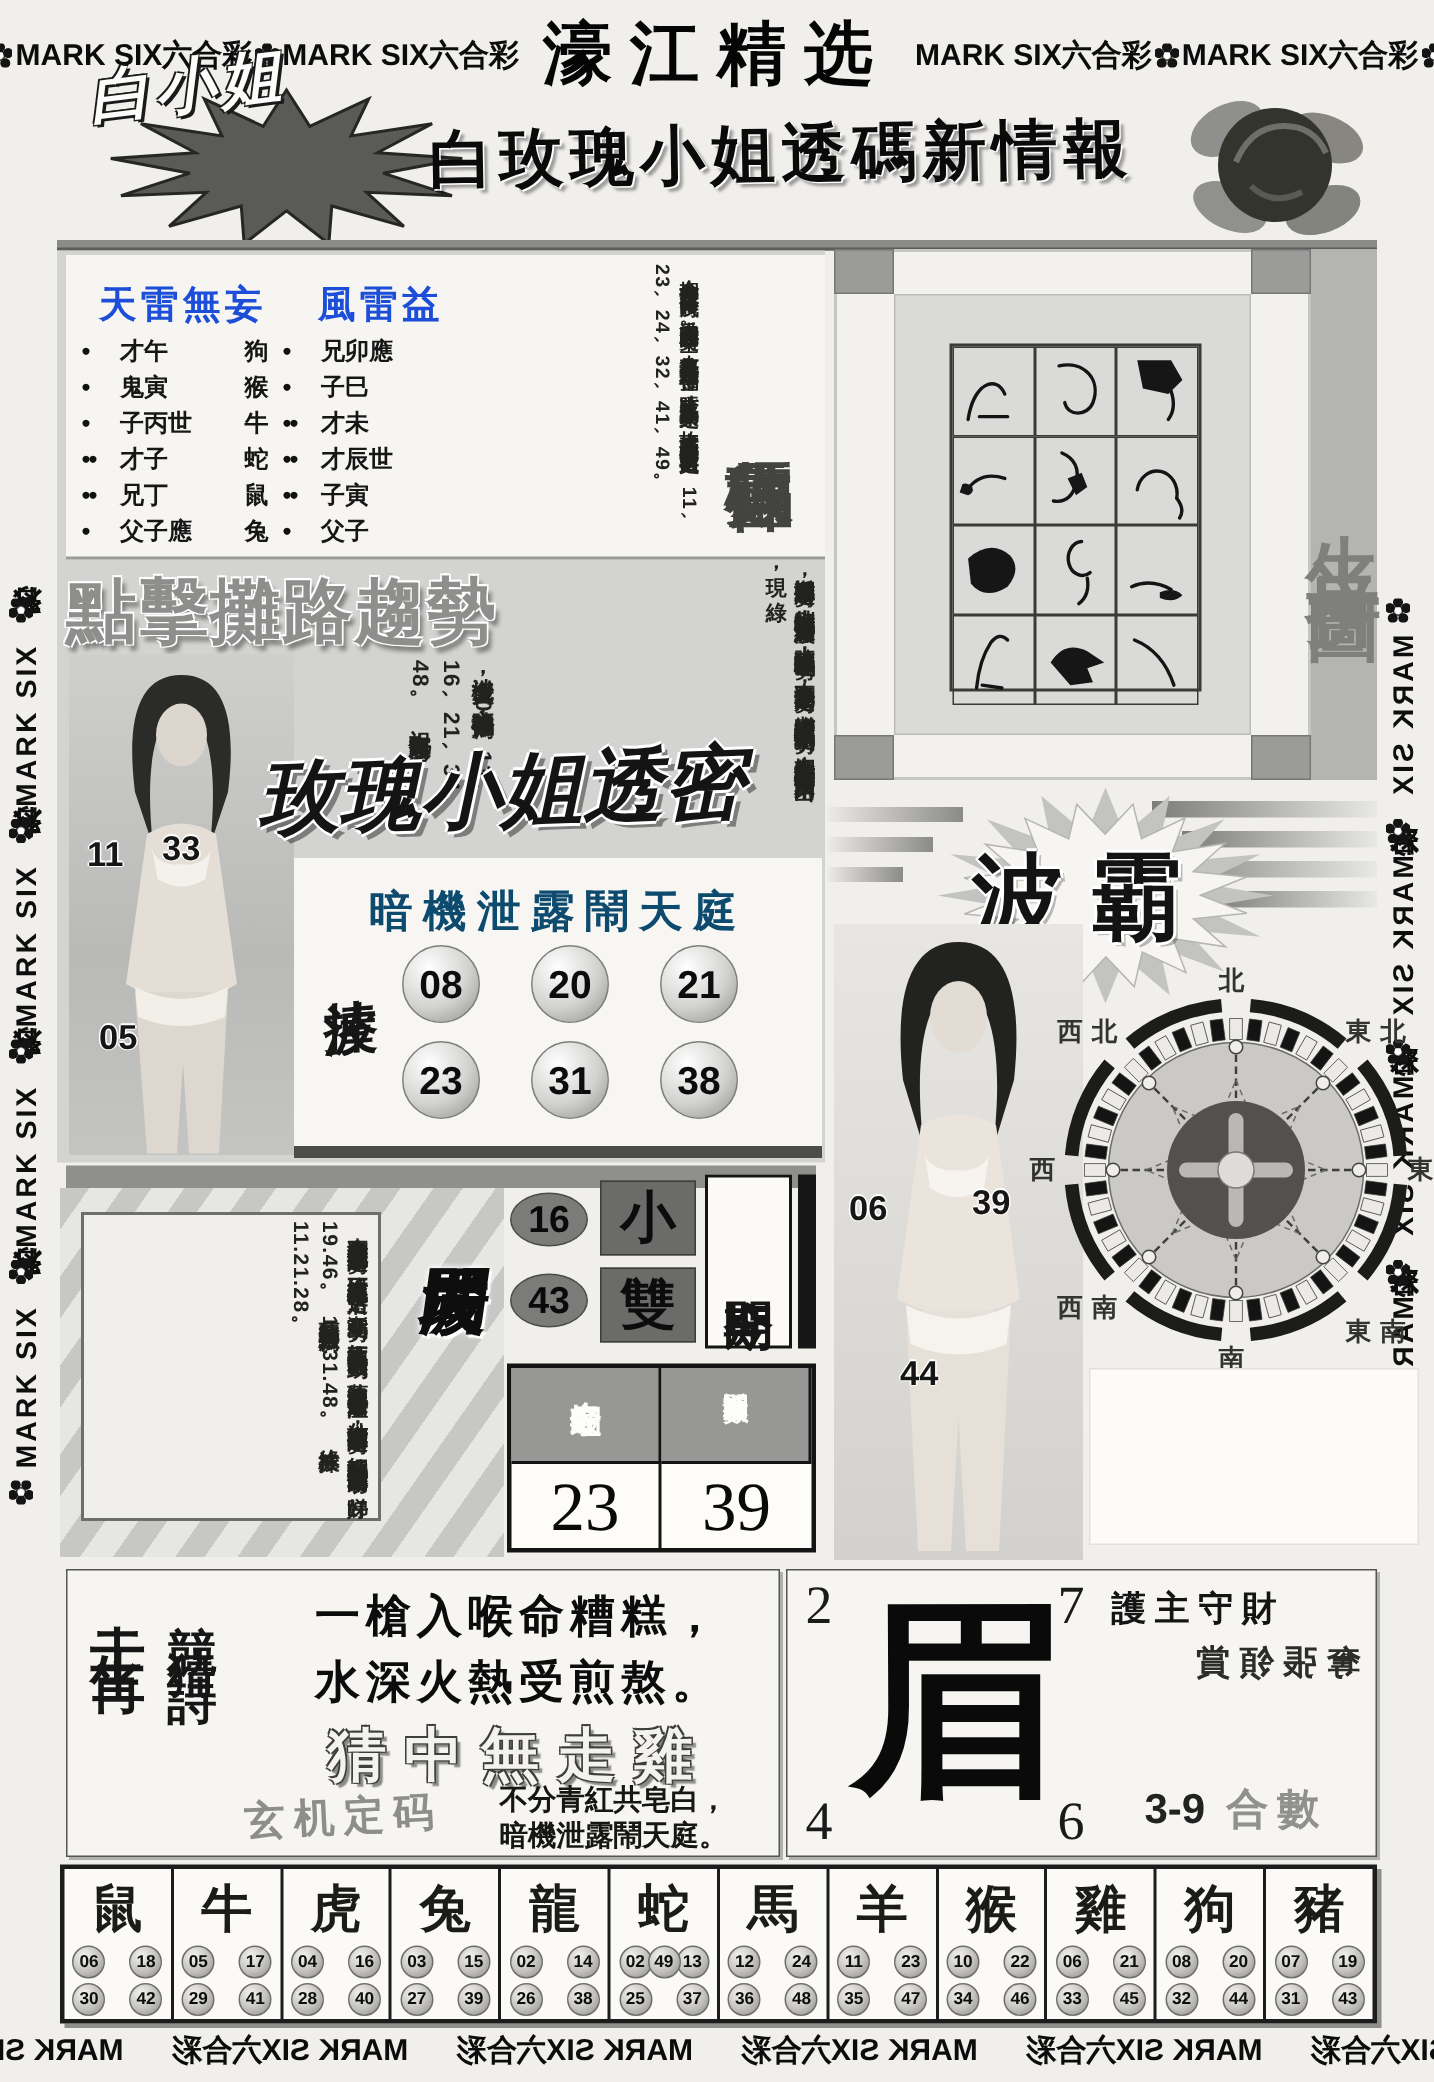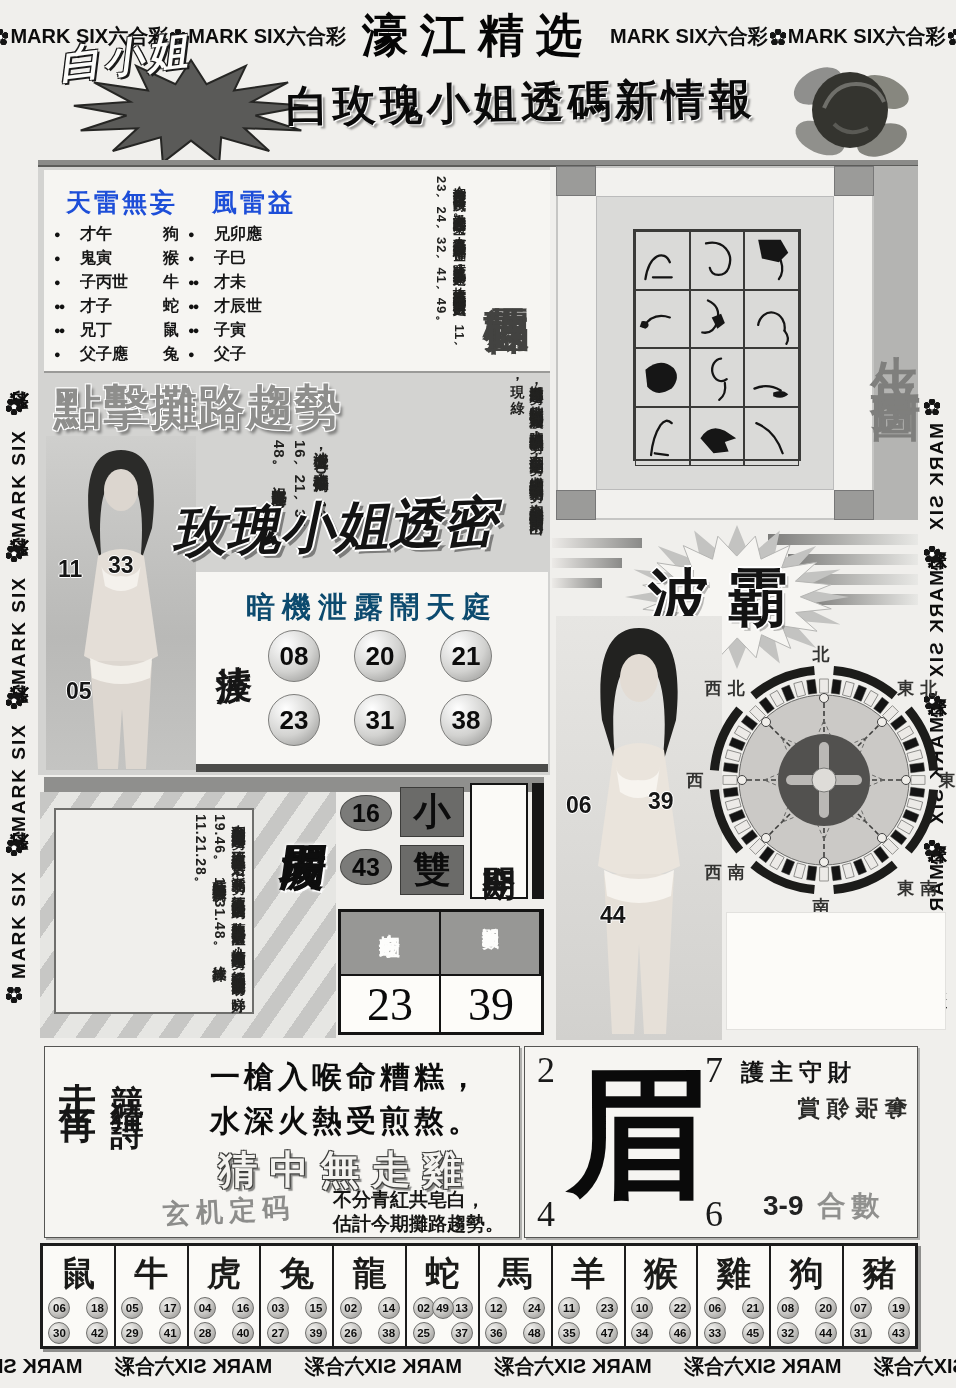--- a/index.html
+++ b/index.html
@@ -50,21 +50,21 @@
   #hexrows{left:10px;top:52px;width:272px;}
   .hexrow{display:flex;height:24px;align-items:center;font-size:16px;font-weight:bold;}
   .hb{width:26px;font-size:11px;letter-spacing:-2px;color:#111;}
   .ht1{width:74px;} .han{width:34px;text-align:center;} .ht2{flex:1;}
   #divination-text{left:292px;top:6px;width:132px;height:192px;font-size:13px;line-height:18px;}
   .vtext{writing-mode:vertical-rl;text-orientation:mixed;font-weight:bold;color:#222220;letter-spacing:1px;}
   #divination-title{left:424px;top:4px;width:76px;height:196px;writing-mode:vertical-rl;text-orientation:upright;
       font-size:45px;line-height:76px;font-weight:bold;color:#434341;font-family:"Liberation Serif",serif;text-align:center;}
 
   
-  #trend-title{left:54px;top:376px;width:306px;font-size:47px;font-weight:900;letter-spacing:1px;color:#8e8e8c;
+  #trend-title{left:44px;top:376px;width:306px;font-size:47px;font-weight:900;letter-spacing:1px;color:#8e8e8c;
       text-shadow:1px 1px 0 #fff,-1px -1px 0 #fff,1px -1px 0 #fff,-1px 1px 0 #fff,3px 4px 3px rgba(0,0,0,.4);white-space:nowrap;}
   #trend-text{left:340px;top:374px;width:206px;height:152px;font-size:14px;line-height:19px;}
   #reco-text{left:202px;top:440px;width:130px;height:108px;font-size:15px;line-height:21px;}
 
   
   .girl{background:linear-gradient(180deg,#cfcfcd,#b9b9b7 60%,#c4c4c2);overflow:hidden;}
   #girl-left{left:46px;top:436px;width:150px;height:334px;}
   #girl-right{left:556px;top:616px;width:166px;height:424px;background:linear-gradient(180deg,#e7e6e3,#d2d1ce);}
   .gnum{position:absolute;font-size:23px;font-weight:bold;color:#161616;
       text-shadow:1px 0 #fff,-1px 0 #fff,0 1px #fff,0 -1px #fff;}
@@ -521,21 +521,21 @@
   </div>
 
   <div class="abs bbox" id="poem-box" data-name="zodiac-poem-box">
     <div class="abs" id="poem-side1" data-name="poem-side-title">十二生肖</div>
     <div class="abs" id="poem-side2" data-name="poem-side-subtitle">競猜詩</div>
     <div class="abs poemline" style="top:10px;" data-name="poem-line">一槍入喉命糟糕，</div>
     <div class="abs poemline" style="top:54px;" data-name="poem-line">水深火熱受煎熬。</div>
     <div class="abs" id="poem-answer" data-name="poem-answer">猜中無走雞</div>
     <div class="abs" id="poem-label" data-name="mystic-code-label">玄机定码</div>
     <div class="abs pnote" style="top:140px;font-family:Liberation Mono, monospace;" data-name="poem-note">不分青紅共皂白，</div>
-    <div class="abs pnote" style="top:164px;" data-name="poem-note">估計今期攤路趨勢。</div>
+    <div class="abs pnote" style="top:164px;" data-name="poem-note">暗機泄露鬧天庭。</div>
   </div>
 
   <div class="abs bbox" id="mystery-box" data-name="mystery-character-box">
     <span class="mcorner" style="left:12px;top:2px;" data-name="corner-number">2</span>
     <span class="mcorner" style="left:180px;top:2px;" data-name="corner-number">7</span>
     <span class="mcorner" style="left:12px;bottom:2px;" data-name="corner-number">4</span>
     <span class="mcorner" style="left:180px;bottom:2px;" data-name="corner-number">6</span>
     <div id="mystery-char" data-name="mystery-big-character">眉</div>
     <div id="mystery-line1" style="top:10px;" data-name="mystery-phrase">護主守財</div>
     <div id="mystery-line2" style="top:46px;" data-name="mystery-phrase-mirrored">奪張領賞</div>

